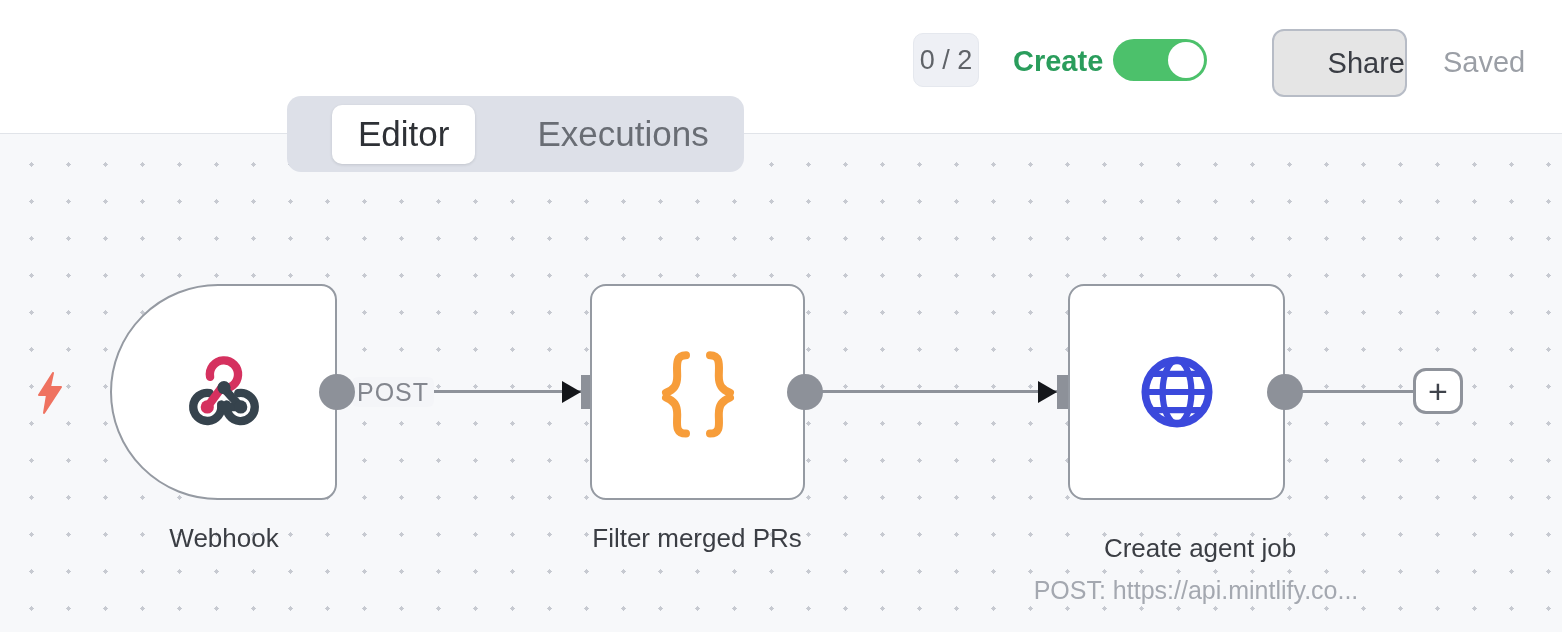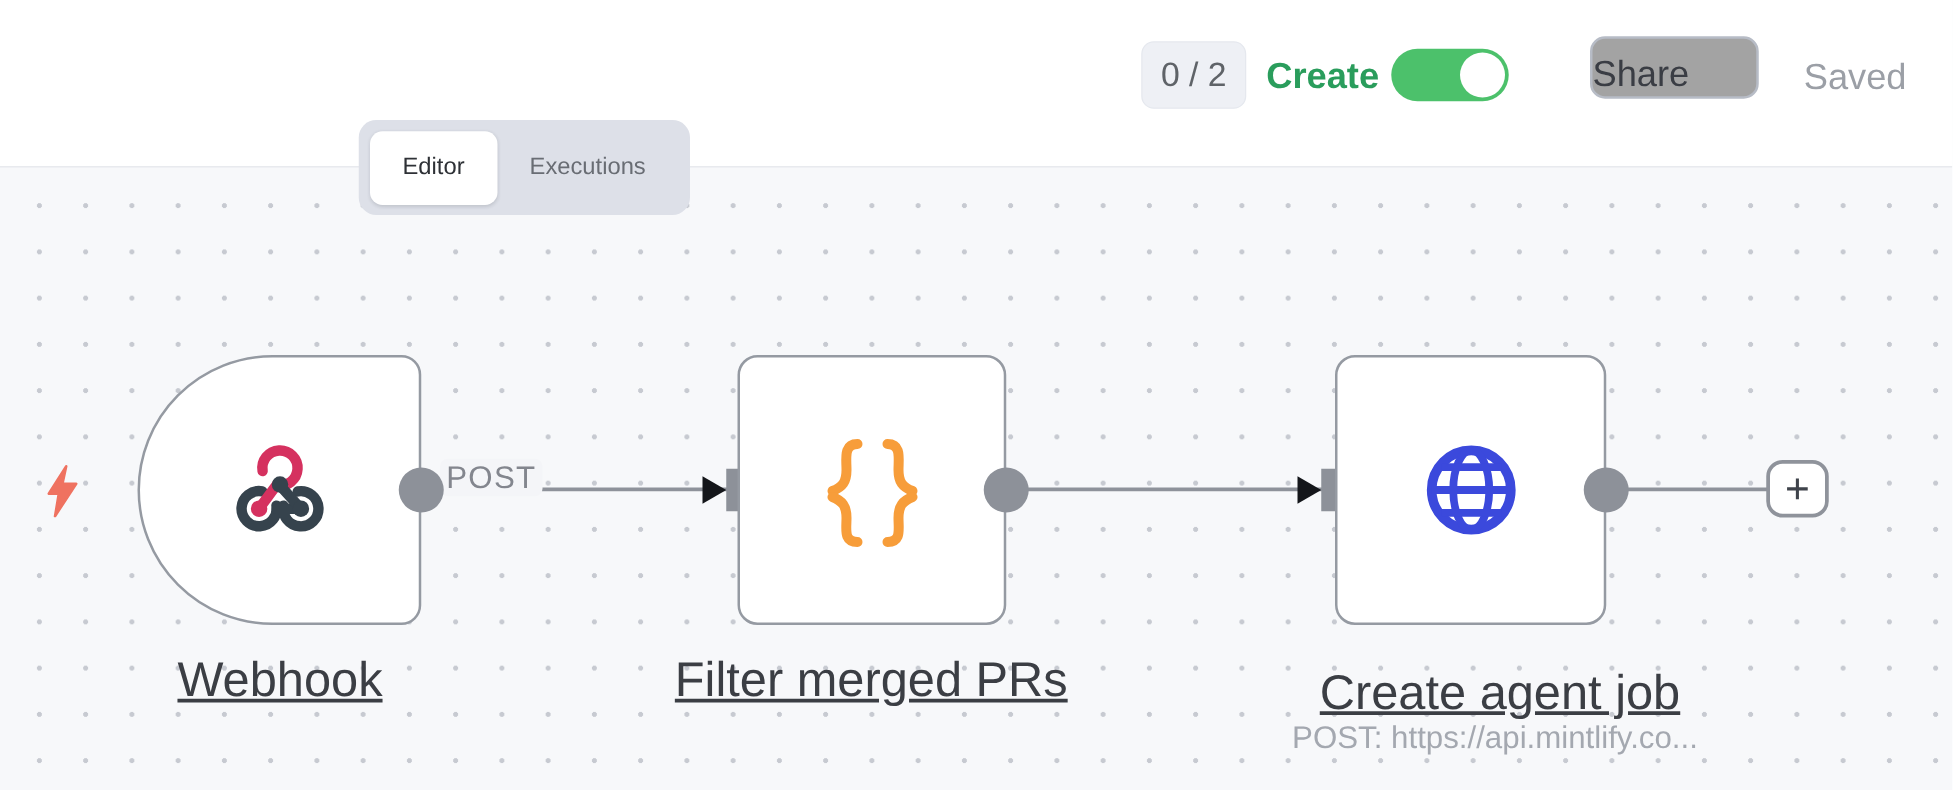--- a/index.html
+++ b/index.html
@@ -2,49 +2,49 @@
 <html><head>
 <meta charset="utf-8">
 <style>
   * { margin:0; padding:0; box-sizing:border-box; }
   html,body { background:#ffffff; }
   body { font-family:"Liberation Sans","DejaVu Sans",sans-serif; }
   .screen { position:relative; width:1562px; height:632px; overflow:hidden; background:#ffffff; }
 
   
   .header { position:absolute; left:0; top:0; width:1562px; height:134px; background:#ffffff; border-bottom:1px solid #e1e4e9; z-index:2; }
-  .count-badge { position:absolute; left:913px; top:33px; width:84px; height:54px; background:#eef0f5; border:1px solid #e5e8ee; border-radius:10px; color:#5f6368; font-size:27px; line-height:52px; text-align:center; }
+  .count-badge { position:absolute; left:913px; top:33px; width:66px; height:54px; background:#eef0f5; border:1px solid #e5e8ee; border-radius:10px; color:#5f6368; font-size:27px; line-height:52px; text-align:center; }
   .active-label { position:absolute; left:1013px; top:45px; color:#2a9d5c; font-size:29px; font-weight:700; }
   .toggle { position:absolute; left:1113px; top:39px; width:94px; height:42px; background:#4cc16b; border-radius:21px; cursor:pointer; }
   .toggle .knob { position:absolute; right:3px; top:3px; width:36px; height:36px; background:#ffffff; border-radius:50%; }
-  .share-btn { position:absolute; left:1272px; top:29px; width:135px; height:50px; background:#a3a3a3; border:2px solid #b7bcc6; border-radius:12px; color:#3a3d44; font-size:29px; font-weight:500; text-align:left; line-height:58px; cursor:pointer; }
+  .share-btn { position:absolute; left:1272px; top:29px; width:135px; height:68px; background:#e5e5e5; border:2px solid #b7bcc6; border-radius:12px; color:#3a3d44; font-size:29px; font-weight:500; text-align:right; line-height:58px; cursor:pointer; }
   .saved-label { position:absolute; left:1443px; top:46px; color:#9b9fa6; font-size:29px; font-weight:500; }
 
   
   .tabbar { position:absolute; left:287px; top:96px; height:76px; background:#dde0e8; border-radius:14px; display:flex; align-items:center; padding:0 9px; z-index:5; }
-  .tab { height:59px; padding:0 26px; display:flex; align-items:center; border-radius:10px; font-size:19px; color:#696d74; cursor:pointer; white-space:nowrap; }
+  .tab { height:59px; padding:0 26px; display:flex; align-items:center; border-radius:10px; font-size:35px; color:#696d74; cursor:pointer; white-space:nowrap;margin-left:36px; }
   .tab.active { background:#ffffff; color:#2e3136; font-weight:500; box-shadow:0 1px 3px rgba(30,33,40,.14); }
 
   
   .canvas { position:absolute; left:0; top:134px; width:1562px; height:498px; z-index:1;
     background-color:#f7f8fa;
     background-image:radial-gradient(#c7cad1 2.1px, transparent 2.1px);
     background-size:37px 37px; background-position:13px 12px; }
 
   .node { position:absolute; background:#ffffff; border:2.5px solid #959aa2; display:flex; align-items:center; justify-content:center; cursor:pointer; }
   .node.trigger { border-radius:110px 16px 16px 110px; }
   .node.square { border-radius:16px; }
 
   .edge { position:absolute; height:3px; background:#8e929a; }
   .port-out { position:absolute; width:36px; height:36px; border-radius:50%; background:#8d9199; cursor:pointer; }
   .port-in-bar { position:absolute; width:18px; height:34px; background:#8d9199; }
   .edge-arrow { position:absolute; width:0; height:0; border-top:11px solid transparent; border-bottom:11px solid transparent; border-left:19px solid #14161a; }
   .edge-label { position:absolute; height:30px; line-height:30px; padding:0 5px; background:#f4f5f8; border-radius:6px; color:#83868e; font-size:25px; letter-spacing:1px; }
 
-  .node-label { position:absolute; transform:translateX(-50%); color:#3b3e44; font-size:39px; font-weight:500; white-space:nowrap;text-decoration:underline; }
+  .node-label { position:absolute; transform:translateX(-50%); color:#3b3e44; font-size:26px; font-weight:500; white-space:nowrap; }
   .node-sublabel { position:absolute; transform:translateX(-50%); color:#a4a8b0; font-size:25px; white-space:nowrap; }
 
   .plus-btn { position:absolute; left:1413px; top:234px; width:50px; height:46px; background:#ffffff; border:3px solid #8f939b; border-radius:13px; color:#3f434b; font-size:34px; font-weight:300; display:flex; align-items:center; justify-content:center; cursor:pointer; line-height:1; }
 
   .bolt { position:absolute; left:36px; top:238px; }
 </style>
 </head>
 <body>
 
 <div class="screen">
@@ -70,21 +70,21 @@
       <path d="M17 1 L3 23 H11 L8 41 L25 15 H14 Z" fill="#ef7260" stroke="#ef7260" stroke-width="2" stroke-linejoin="round"></path>
     </svg>
 
     <div class="edge" style="left:337px; top:256px; width:245px;"></div>
     <div class="edge" style="left:805px; top:256px; width:257px;"></div>
     <div class="edge" style="left:1285px; top:256px; width:130px;"></div>
 
     <div class="edge-arrow" style="left:562px; top:247px;"></div>
     <div class="edge-arrow" style="left:1038px; top:247px;"></div>
 
-    <div class="edge-label" style="left:352px; top:233px;">POST</div>
+    <div class="edge-label" style="left:352px; top:243px;">POST</div>
 
     <div class="node trigger" style="left:110px; top:150px; width:227px; height:216px;">
       <svg width="88" height="88" viewBox="0 0 100 100">
         <g fill="none" stroke-linecap="round">
           <path d="M 34.2 32.8 A 16 16 0 1 1 47.2 45.8" stroke="#d5315f" stroke-width="9.5"></path>
           <path d="M 46.8 64.2 A 16 16 0 1 1 33.8 51.2" stroke="#36434d" stroke-width="9.5"></path>
           <path d="M 66.2 51.3 A 16 16 0 1 1 53.2 64.2" stroke="#36434d" stroke-width="9.5"></path>
           <path d="M 69 67 L 47 67" stroke="#36434d" stroke-width="9.5"></path>
           <path d="M 50 46 L 69 67" stroke="#36434d" stroke-width="9.5"></path>
           <path d="M 48 44 L 31 67" stroke="#d5315f" stroke-width="9.5"></path>

